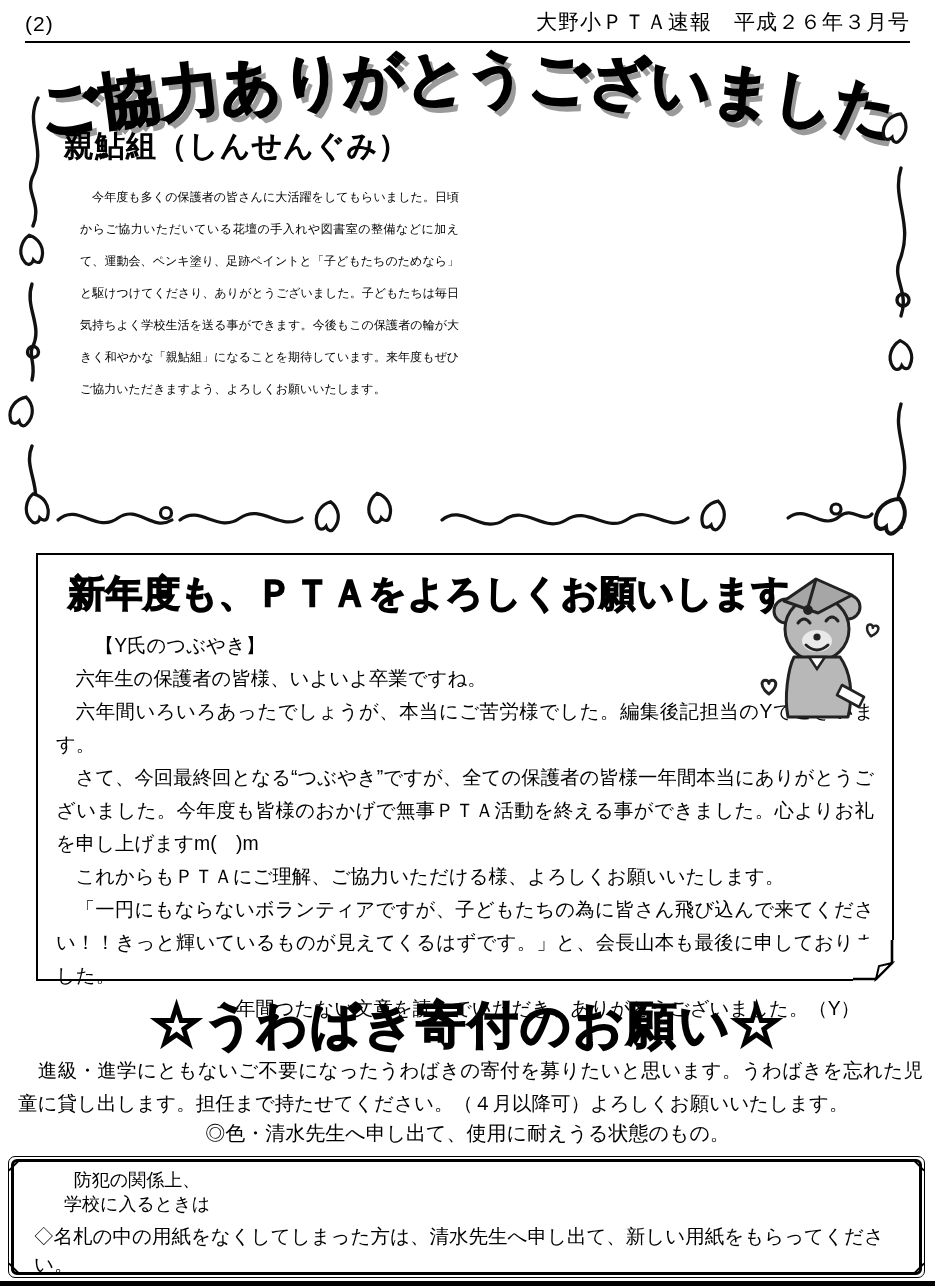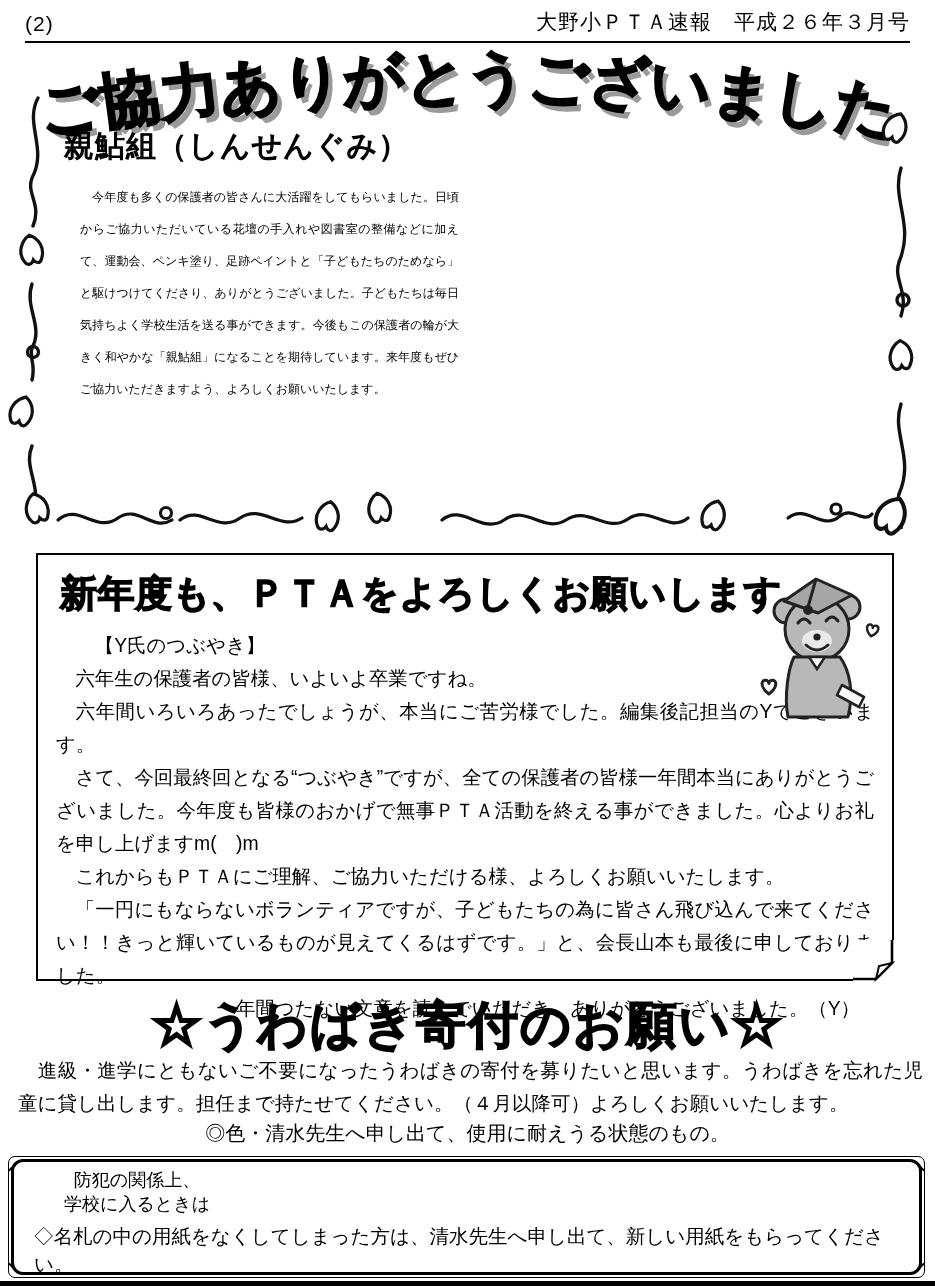--- a/index.html
+++ b/index.html
@@ -49,21 +49,21 @@
   .deco-divider { top:488px; left:12px; }
   
   .box1 {
     position:absolute; top:553px; left:36px; width:858px; height:428px;
     border:2.5px solid #000; box-sizing:border-box;
     padding:10px 18px 6px 18px;
   }
   .box1-title {
     font-size:37px; font-weight:900; letter-spacing:0.5px;
     -webkit-text-stroke:1.5px #000;
-    margin:4px 0 10px 4px; white-space:nowrap;
+    margin:4px 0 10px 12px; white-space:nowrap;
   }
   .box1-text { font-size:19.4px; line-height:33px;margin-top:8px; }
   .box1-closing {
     display:flex; justify-content:flex-end;
     font-size:19.4px; line-height:33px; padding-right:14px;
   }
   .bear { position:absolute; top:6px; right:8px; }
   .fold { position:absolute; right:-3px; bottom:-3px; }
   
   .uwabaki-title {
@@ -80,21 +80,21 @@
     text-align:center; font-size:20px;
   }
   
   .notice-outer {
     position:absolute; top:1156px; left:8px; right:10px; height:122px;
     border:1.5px solid #000; border-radius:7px; box-sizing:border-box;
     padding:2px;
   }
   .notice-inner {
     width:100%; height:100%; box-sizing:border-box;
-    border:3px solid #000; border-radius:12px;
+    border:3px solid #000; border-radius:6px;
     padding:6px 18px 4px 20px; overflow:hidden;
   }
   .notice-headrow { display:flex; align-items:center; gap:22px; }
   .notice-cond {
     font-size:18px; line-height:24px; white-space:pre-line;
     text-align:center; padding-left:30px;
   }
   .notice-headline {
     font-size:31px; font-weight:bold; letter-spacing:0.5px; white-space:nowrap;
     -webkit-text-stroke:0.8px #000;

